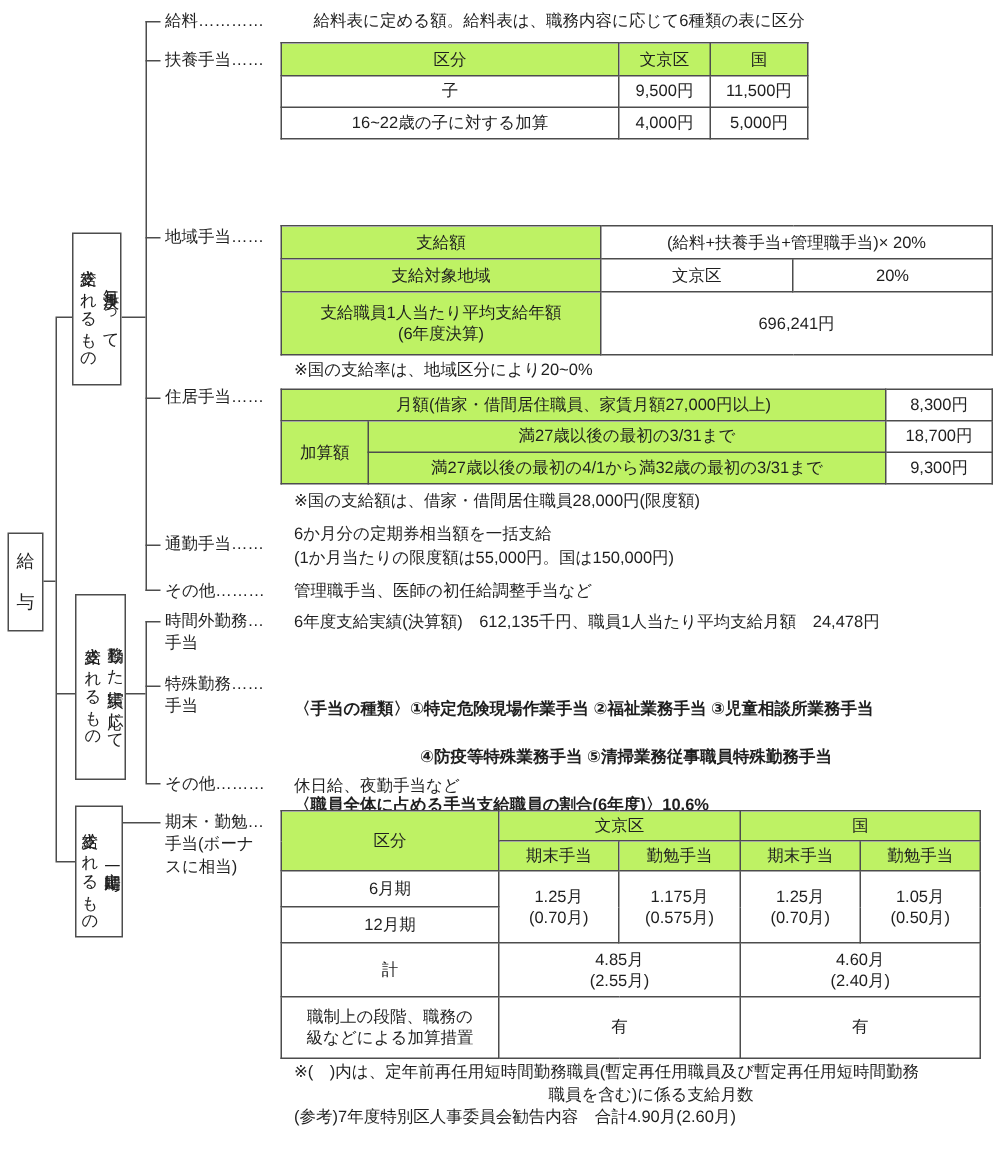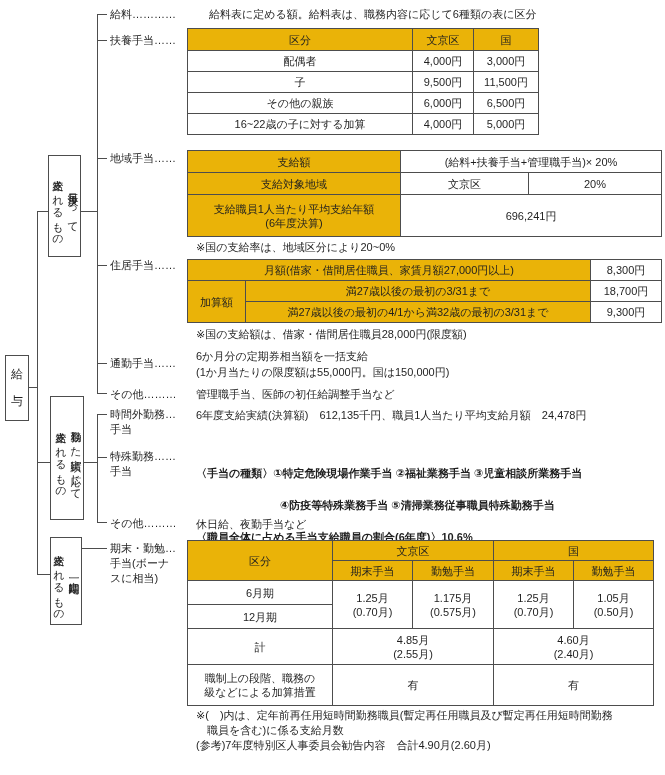--- a/index.html
+++ b/index.html
@@ -19,24 +19,24 @@
   
   .lbl{position:absolute;line-height:15px;white-space:pre-line;}
   .desc{position:absolute;line-height:16px;white-space:pre-line;}
   .note{position:absolute;line-height:15px;}
   
   table{position:absolute;border-collapse:collapse;table-layout:fixed;
         font-size:11px;color:#1f1f1f;background:#fff;}
   td,th{border:1px solid #4d4d4d;text-align:center;vertical-align:middle;
         padding:0 2px;font-weight:normal;white-space:pre-line;line-height:14px;
         overflow:hidden;}
-  .hdr{background:#eab308;}
+  .hdr{background:#bef264;}
   .foot{position:absolute;line-height:15px;}
   .foot .fl{white-space:pre;}
-  .foot .indent{padding-left:11px;}
+  .foot .indent{padding-left:11px;text-align:center;}
   .tok-line{line-height:16px;font-weight:bold;}
   .tok-indent{padding-left:84px;}
 </style>
 </head>
 <body>
 
 <div class="page">
 
   <div class="rootbox" style="left:5px;top:355px;width:24px;height:66px;">
     <span>給</span>
@@ -113,33 +113,23 @@
         <col style="width:61px">
         <col style="width:65px">
       </colgroup>
     <tbody>
         <tr style="height:22px;">
       <th class="hdr">区分</th>
       <th class="hdr">文京区</th>
       <th class="hdr">国</th>
     </tr>
     <tr style="height:21px;">
-      <td>配偶者</td>
-      <td>4,000円</td>
-      <td>3,000円</td>
-    </tr>
-    <tr style="height:21px;">
       <td>子</td>
       <td>9,500円</td>
       <td>11,500円</td>
-    </tr>
-    <tr style="height:21px;">
-      <td>その他の親族</td>
-      <td>6,000円</td>
-      <td>6,500円</td>
     </tr>
     <tr style="height:21px;">
       <td>16~22歳の子に対する加算</td>
       <td>4,000円</td>
       <td>5,000円</td>
     </tr>
   </tbody>
     </table>
 
   <table style="left:187px;top:150px;width:474px;">

